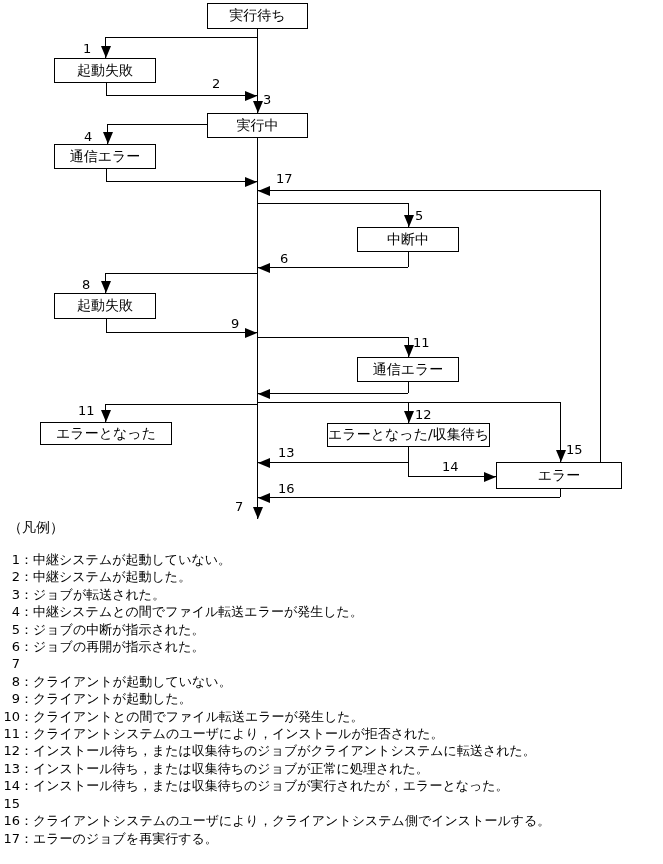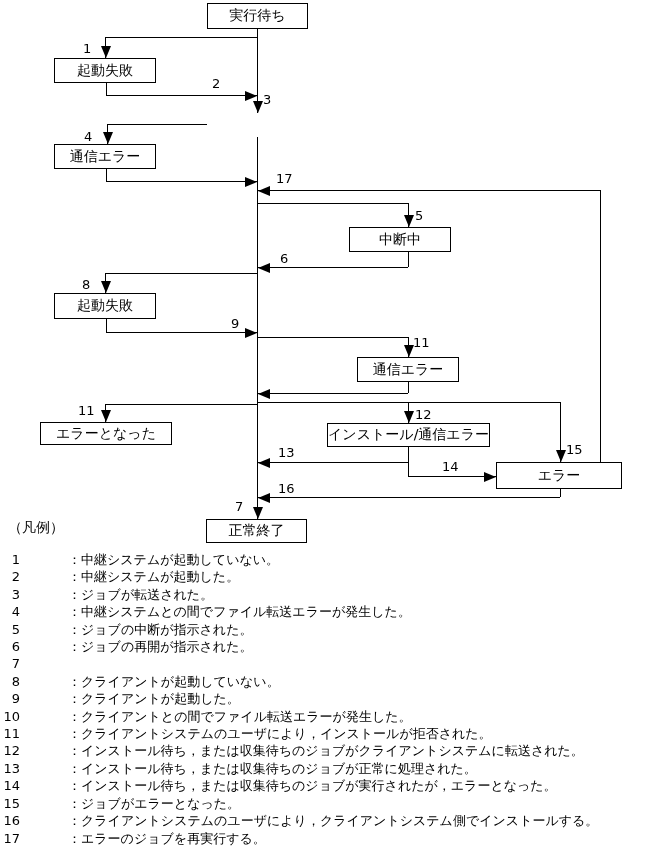--- a/index.html
+++ b/index.html
@@ -13,56 +13,56 @@
   .vl{position:absolute;width:1px;background:#000;}
   .num{position:absolute;font-size:13px;line-height:13px;white-space:nowrap;}
   .ah{position:absolute;width:0;height:0;}
   .ah-d{border-left:5px solid transparent;border-right:5px solid transparent;border-top:12px solid #000;}
   .ah-r{border-top:5px solid transparent;border-bottom:5px solid transparent;border-left:12px solid #000;}
   .ah-l{border-top:5px solid transparent;border-bottom:5px solid transparent;border-right:12px solid #000;}
   .legend-title{position:absolute;left:8px;top:519px;font-size:14px;}
   #legend-rows{position:absolute;left:3px;top:551px;font-size:13px;line-height:17.4px;}
   .lrow{display:flex;white-space:nowrap;}
   .lnum{display:inline-block;width:17px;text-align:right;flex:0 0 17px;}
-  .ltext{display:inline-block;margin-left:48px;}
+  .ltext{display:inline-block;}
 </style>
 </head>
 <body>
 
 <div class="canvas">
 
   <div class="box" style="left:207px;top:3px;width:101px;height:26px">
       <span>実行待ち</span>
     </div>
   <div class="box" style="left:54px;top:58px;width:102px;height:25px">
       <span>起動失敗</span>
     </div>
+  <div class="box" style="left:207px;top:113px;width:101px;height:25px">
+      <span>実行中</span>
+    </div>
   <div class="box" style="left:54px;top:144px;width:102px;height:25px">
       <span>通信エラー</span>
     </div>
-  <div class="box" style="left:349px;top:227px;width:102px;height:25px">
+  <div class="box" style="left:357px;top:227px;width:102px;height:25px">
       <span>中断中</span>
     </div>
   <div class="box" style="left:54px;top:293px;width:102px;height:26px">
       <span>起動失敗</span>
     </div>
   <div class="box" style="left:357px;top:357px;width:102px;height:25px">
       <span>通信エラー</span>
     </div>
   <div class="box" style="left:40px;top:422px;width:132px;height:23px">
       <span>エラーとなった</span>
     </div>
   <div class="box" style="left:327px;top:423px;width:163px;height:24px">
-      <span>インストール/通信エラー</span>
+      <span>エラーとなった/収集待ち</span>
     </div>
   <div class="box" style="left:496px;top:462px;width:126px;height:27px">
       <span>エラー</span>
-    </div>
-  <div class="box" style="left:206px;top:519px;width:101px;height:24px">
-      <span>正常終了</span>
     </div>
 
   <div class="vl" style="left:257px;top:29px;height:84px"></div>
   <div class="vl" style="left:257px;top:137px;height:382px"></div>
 
   <div class="hl" style="left:105px;top:37px;width:152px"></div>
   <div class="vl" style="left:105px;top:37px;height:21px"></div>
   <div class="ah ah-d" style="left:101px;top:46px"></div>
 
   <div class="vl" style="left:106px;top:83px;height:12px"></div>
@@ -199,21 +199,20 @@
       <div class="lrow">
         <span class="lnum">13</span>
         <span class="ltext">：インストール待ち，または収集待ちのジョブが正常に処理された。</span>
       </div>
       <div class="lrow">
         <span class="lnum">14</span>
         <span class="ltext">：インストール待ち，または収集待ちのジョブが実行されたが，エラーとなった。</span>
       </div>
       <div class="lrow">
         <span class="lnum">15</span>
-        <span class="ltext">：ジョブがエラーとなった。</span>
       </div>
       <div class="lrow">
         <span class="lnum">16</span>
         <span class="ltext">：クライアントシステムのユーザにより，クライアントシステム側でインストールする。</span>
       </div>
       <div class="lrow">
         <span class="lnum">17</span>
         <span class="ltext">：エラーのジョブを再実行する。</span>
       </div>
     </div>

